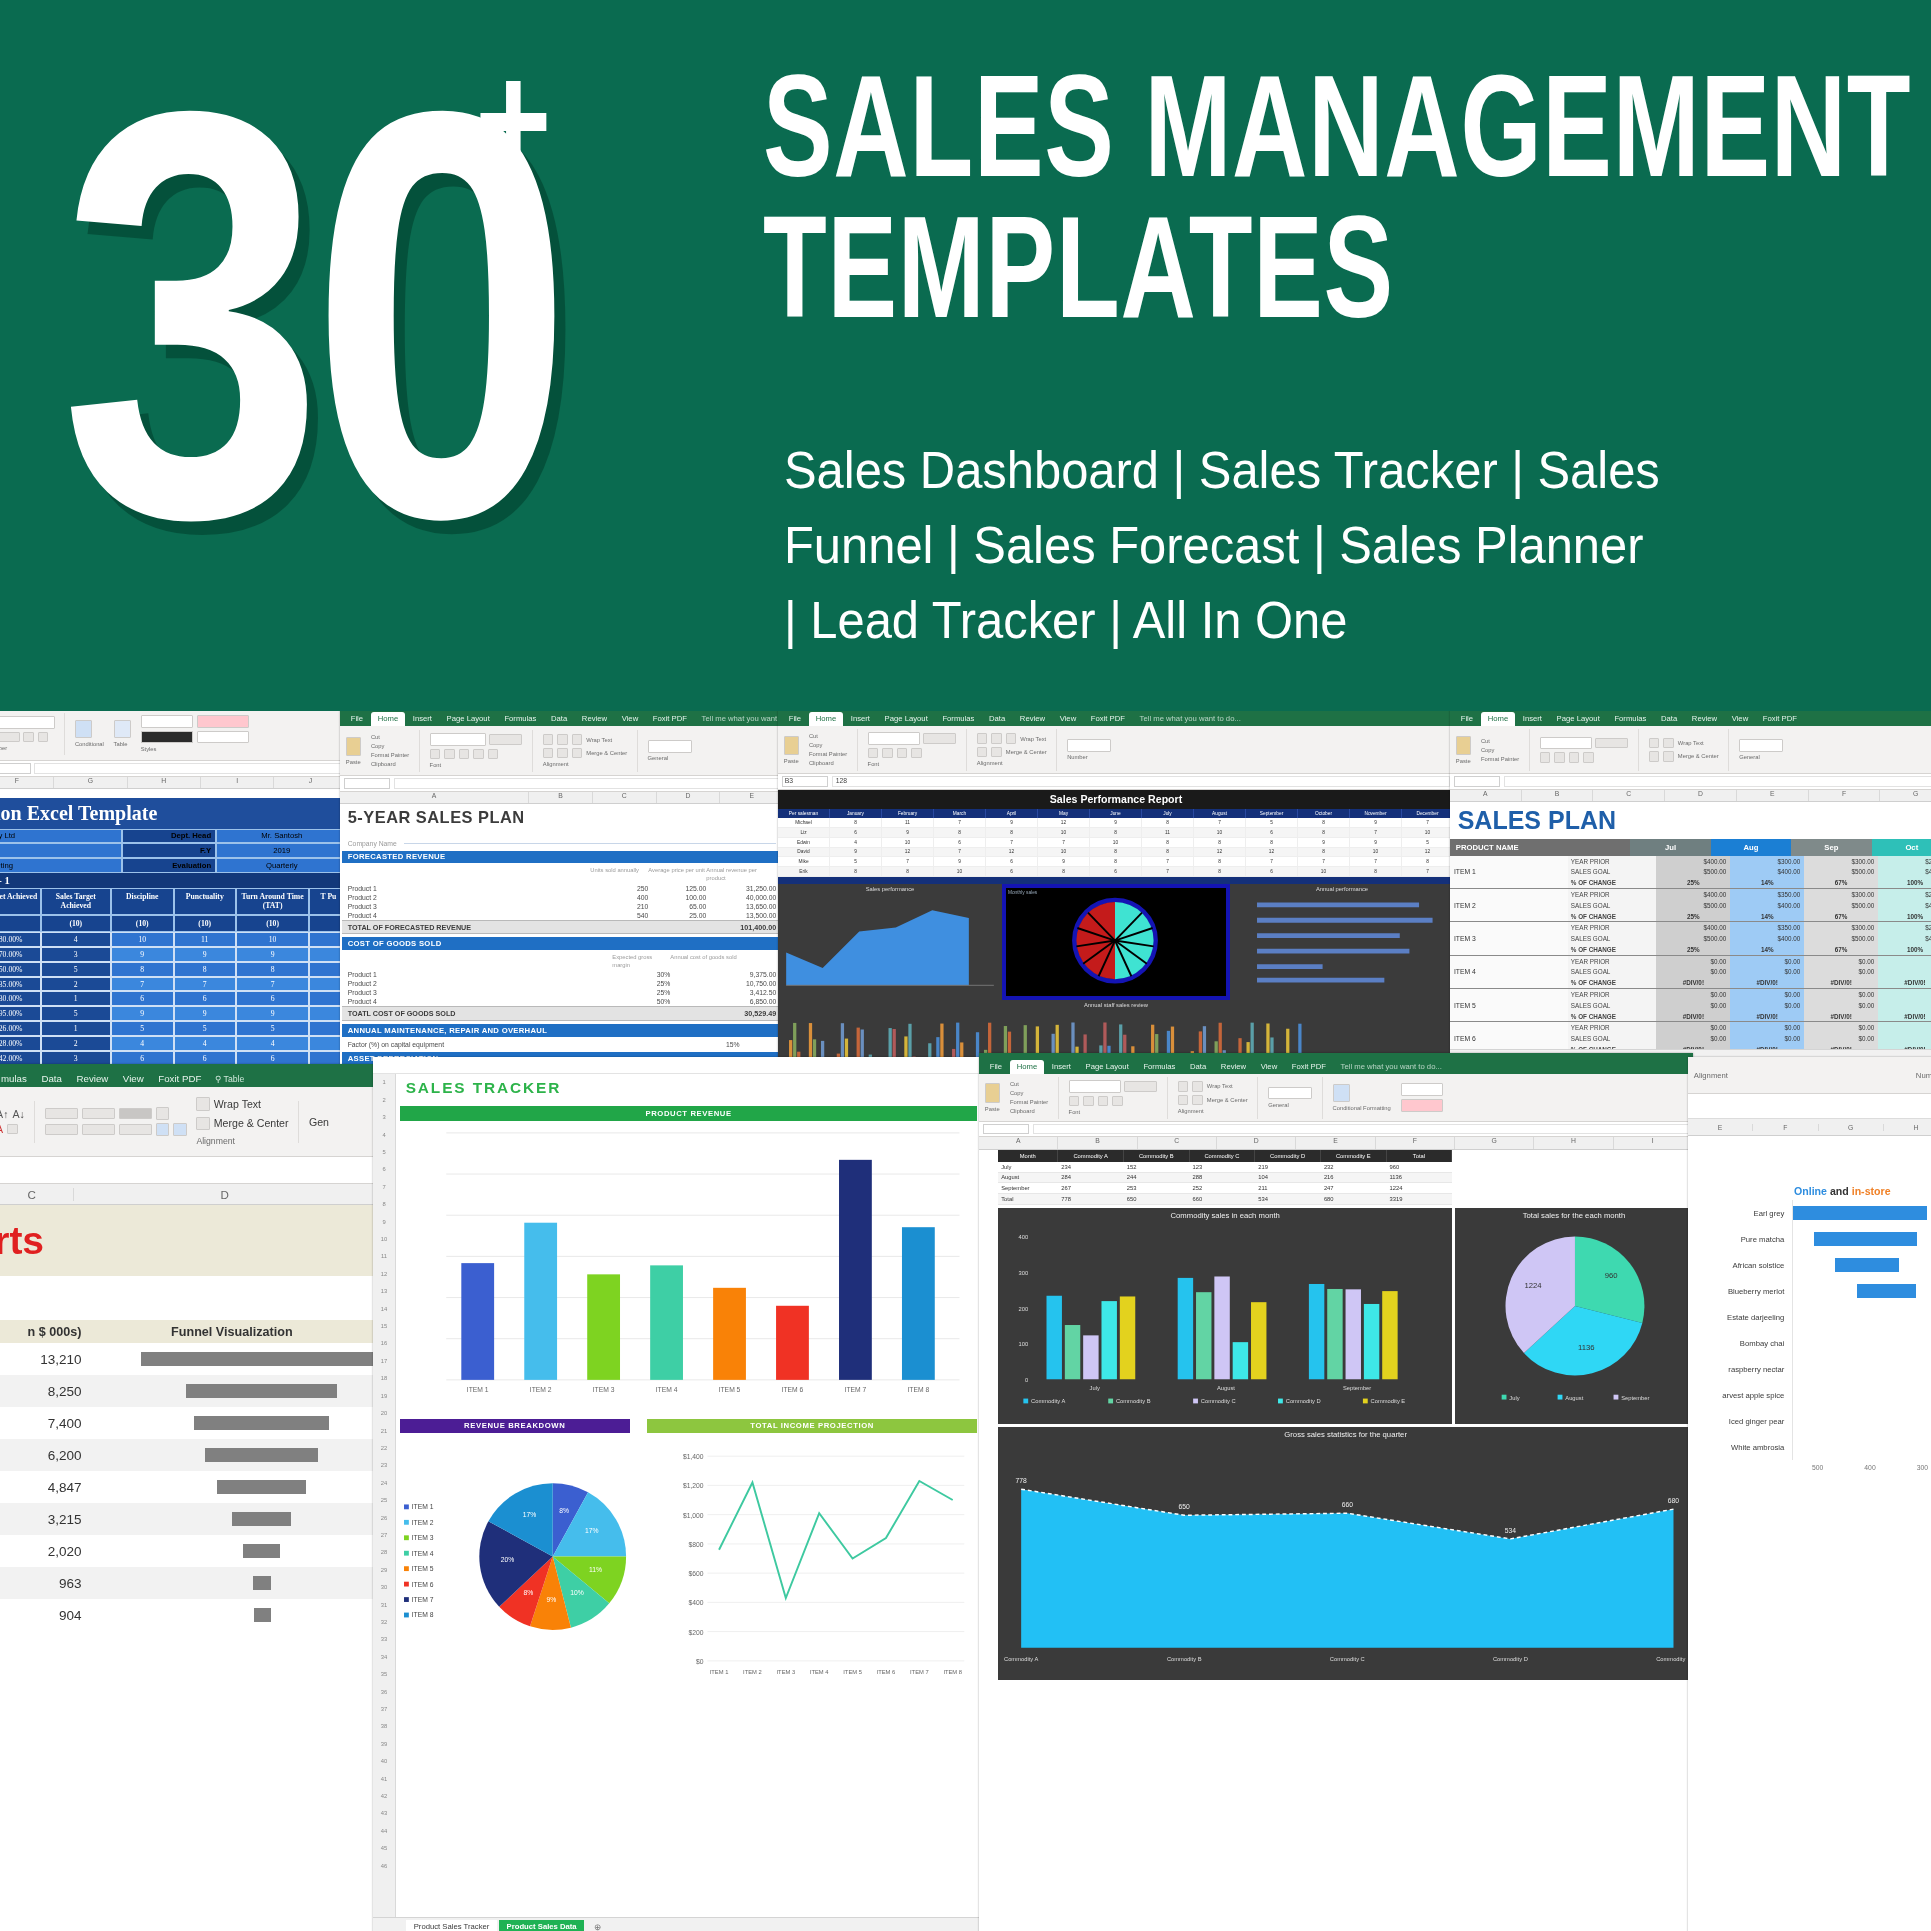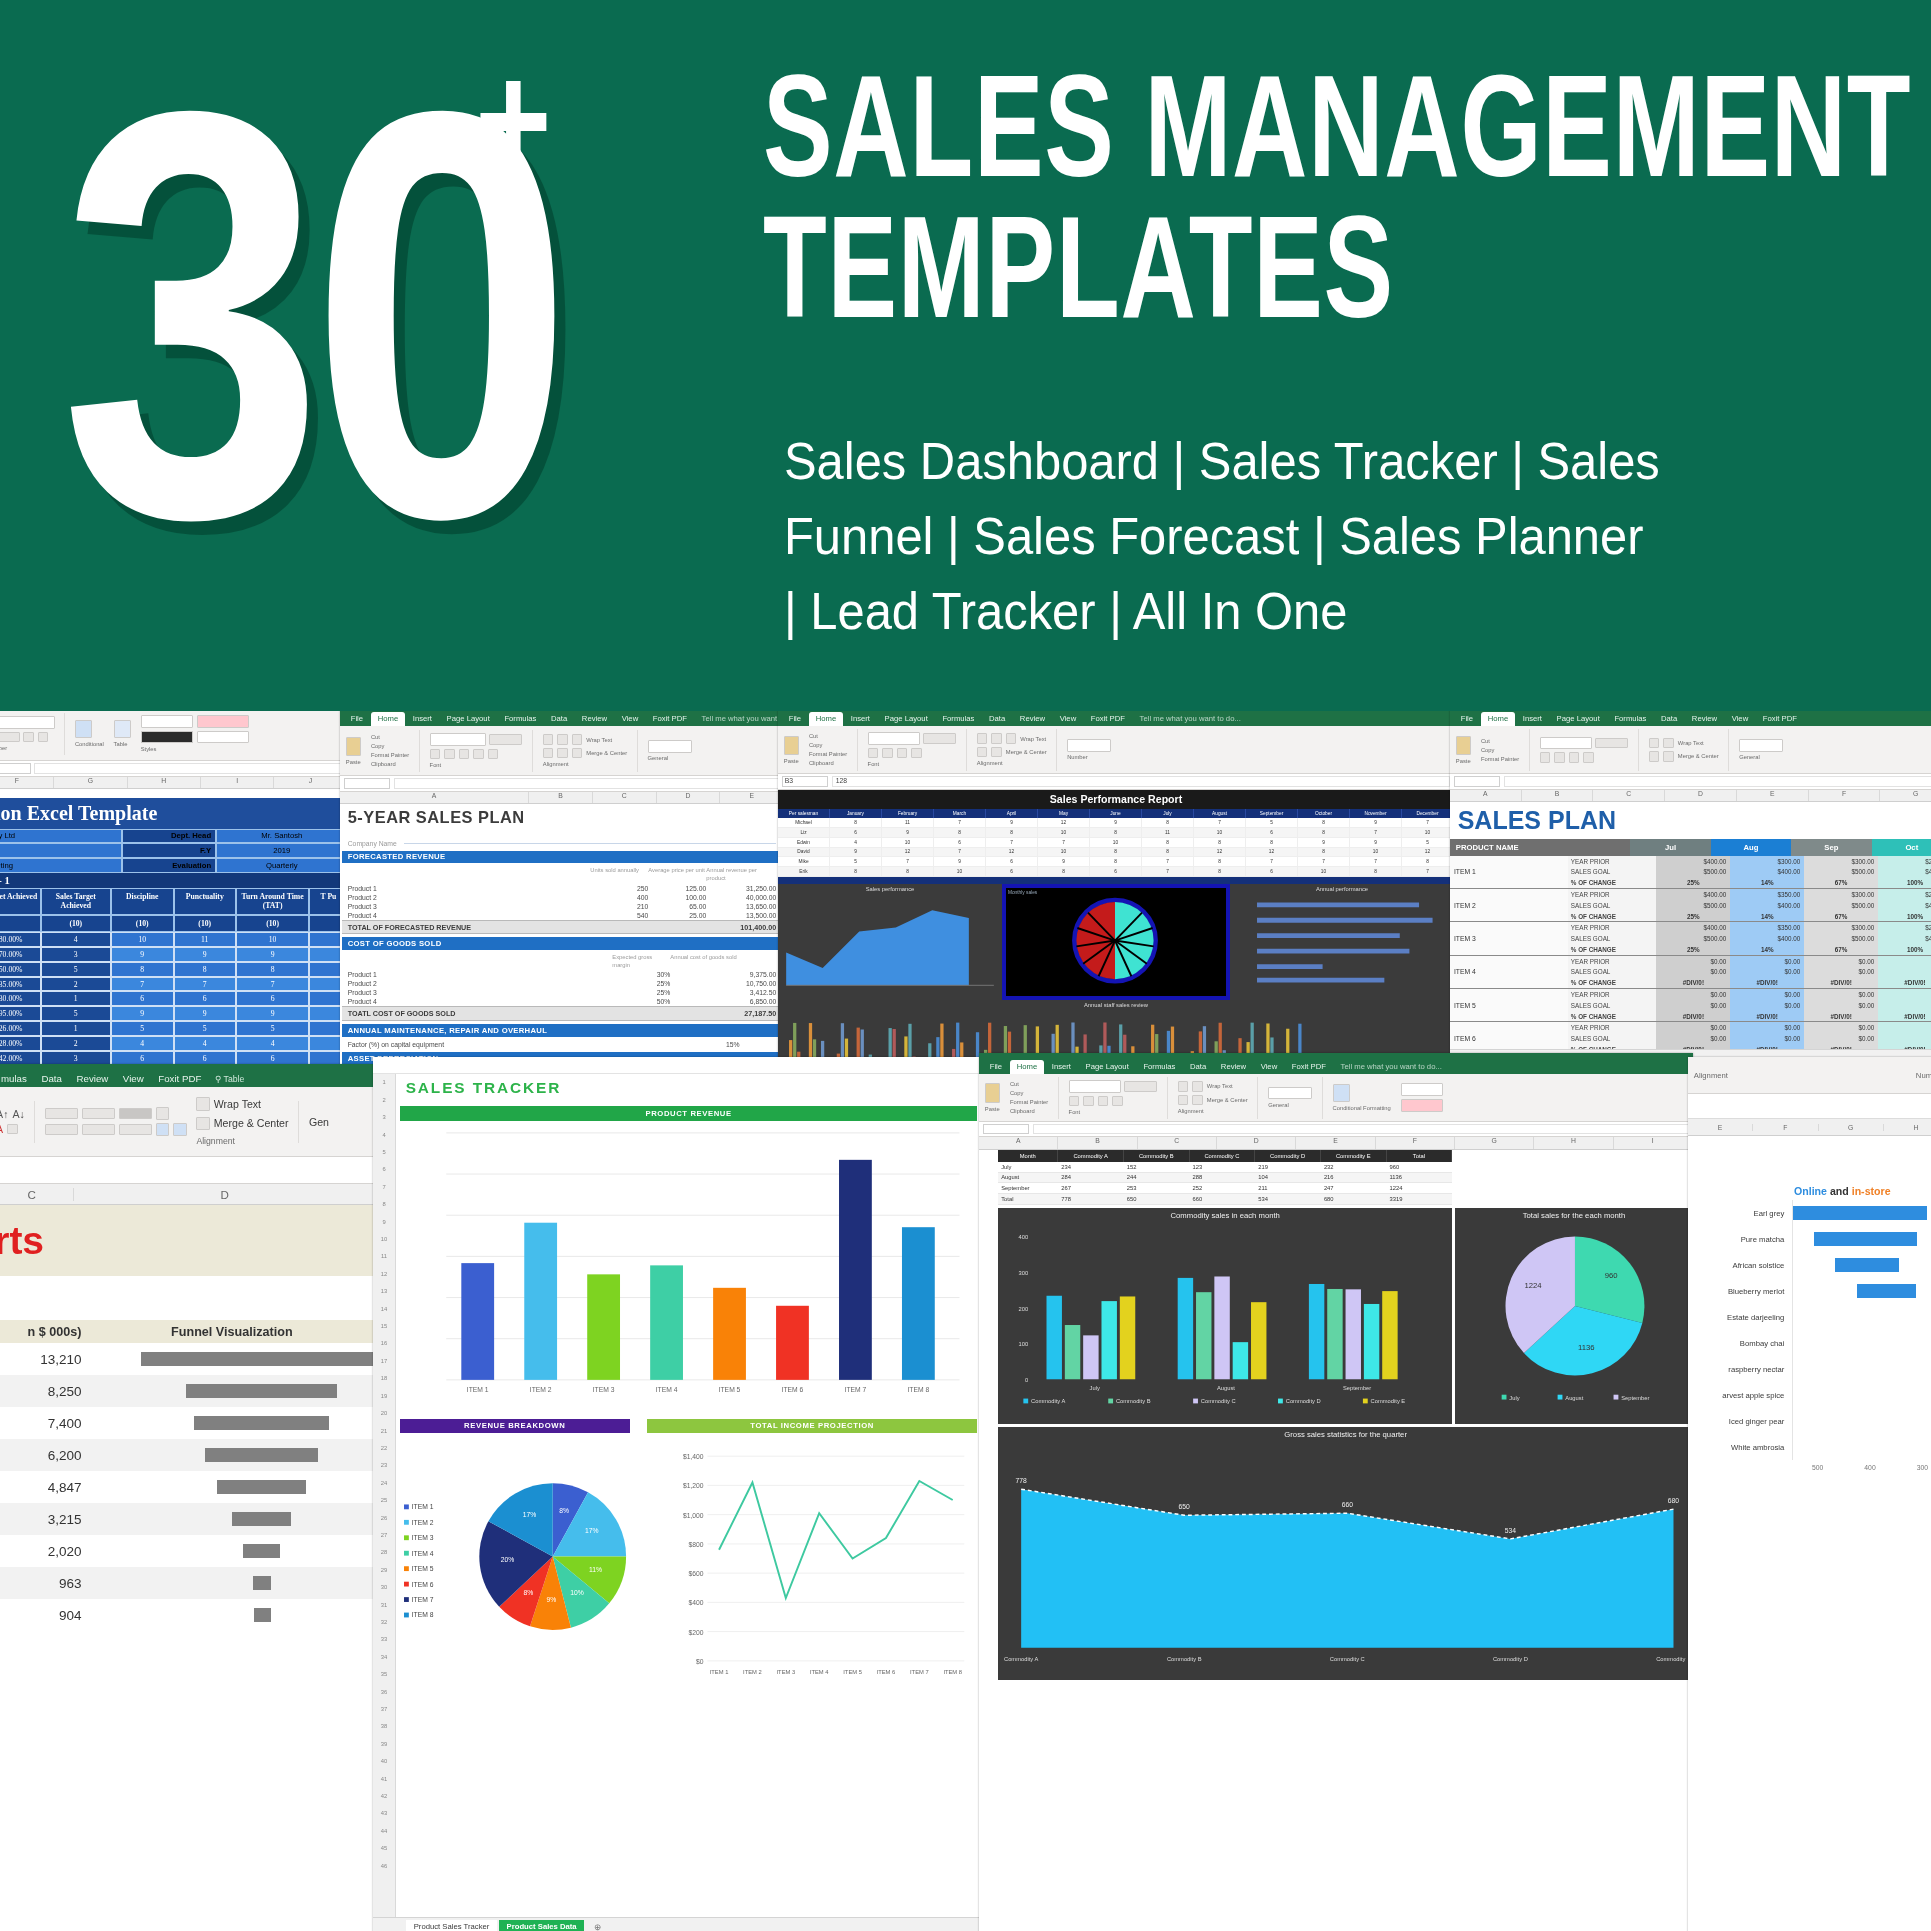--- a/index.html
+++ b/index.html
@@ -13,21 +13,21 @@
   .big-num{position:absolute;left:60px;top:44px;font-family:"Liberation Sans",sans-serif;
     font-weight:700;font-size:579px;line-height:541px;color:#fff;letter-spacing:-17.4px;
     transform:scaleX(.82);transform-origin:left top;
     text-shadow:13.5px 13.5px 0 rgba(0,60,42,.55);}
   .plus{position:absolute;left:475px;top:39px;color:#fff;font-size:164px;font-weight:700;line-height:164px;
     transform:scaleX(.8);transform-origin:left top;}
   .head-wrap{position:absolute;left:763px;top:56px;width:1139px;}
   .head-line{color:#fff;font-family:"Liberation Sans",sans-serif;font-weight:700;
     font-size:145px;line-height:141px;letter-spacing:1px;text-transform:uppercase;
     transform:scaleX(.72);transform-origin:left top;white-space:nowrap;}
-  .sub-wrap{position:absolute;left:784px;top:424px;width:985px;}
+  .sub-wrap{position:absolute;left:784px;top:433px;width:985px;}
   .sub-line{color:#ffffff;font-size:52px;line-height:75px;font-weight:400;
     transform:scaleX(.94);transform-origin:left top;white-space:nowrap;}
 
   
   .collage{position:absolute;left:0;top:711px;width:1931px;height:1220px;background:#e9e9e9;overflow:hidden;}
   .panel{position:absolute;background:#fff;overflow:hidden;box-shadow:0 0 1.9px rgba(0,0,0,.35);}
 
   
   .xl-tabbar{height:21px;background:#1e7145;display:flex;align-items:flex-end;padding-left:3.9px;gap:1px;}
   .xl-tab{font-size:7.7px;color:#e7f3ec;padding:1.9px 6.8px 2.9px;white-space:nowrap;}
@@ -447,21 +447,21 @@
             </div>
             <div class="p2-r">
               <span style="flex: 1 1 0%;">Product 4</span>
               <span style="width: 58px; text-align: right; background: transparent;"></span>
               <span style="width: 58px; text-align: right; background: rgb(255, 255, 255);">50%</span>
               <span style="width: 106px; text-align: right; background: transparent;">6,850.00</span>
             </div>
           </div>
         <div class="p2-tot">
             <span>TOATL COST OF GOODS SOLD</span>
-          <span class="n" style="margin-left:auto;">27,187.50</span>
+          <span class="n" style="margin-left:auto;">30,529.49</span>
           </div>
         <div id="p2extra">
             <div class="p2-band">ANNUAL MAINTENANCE, REPAIR AND OVERHAUL</div>
             <div class="p2-r">
               <span style="flex: 1 1 0%;">Factor (%) on capital equipment</span>
               <span style="width: 87px; text-align: center; background: rgb(255, 255, 255);">15%</span>
             </div>
             <div class="p2-band">ASSET DEPRECIATION</div>
             <div class="p2-r">
               <span style="flex: 1 1 0%;">Number of Years</span>

